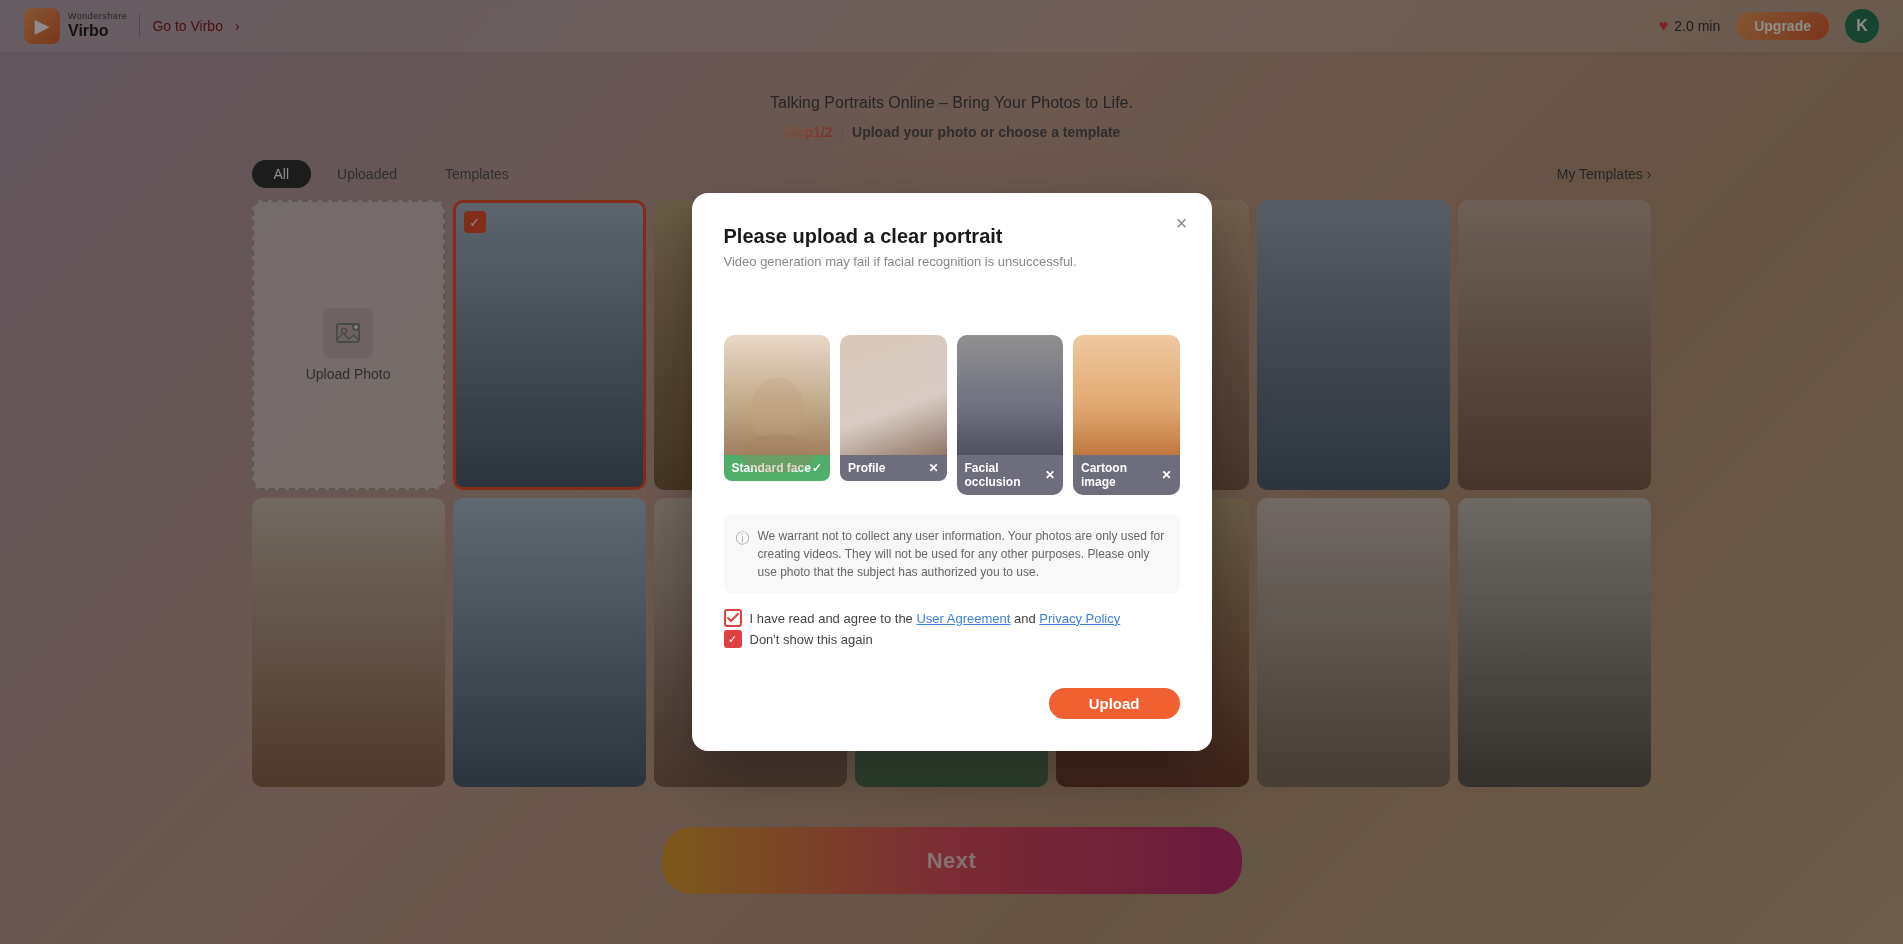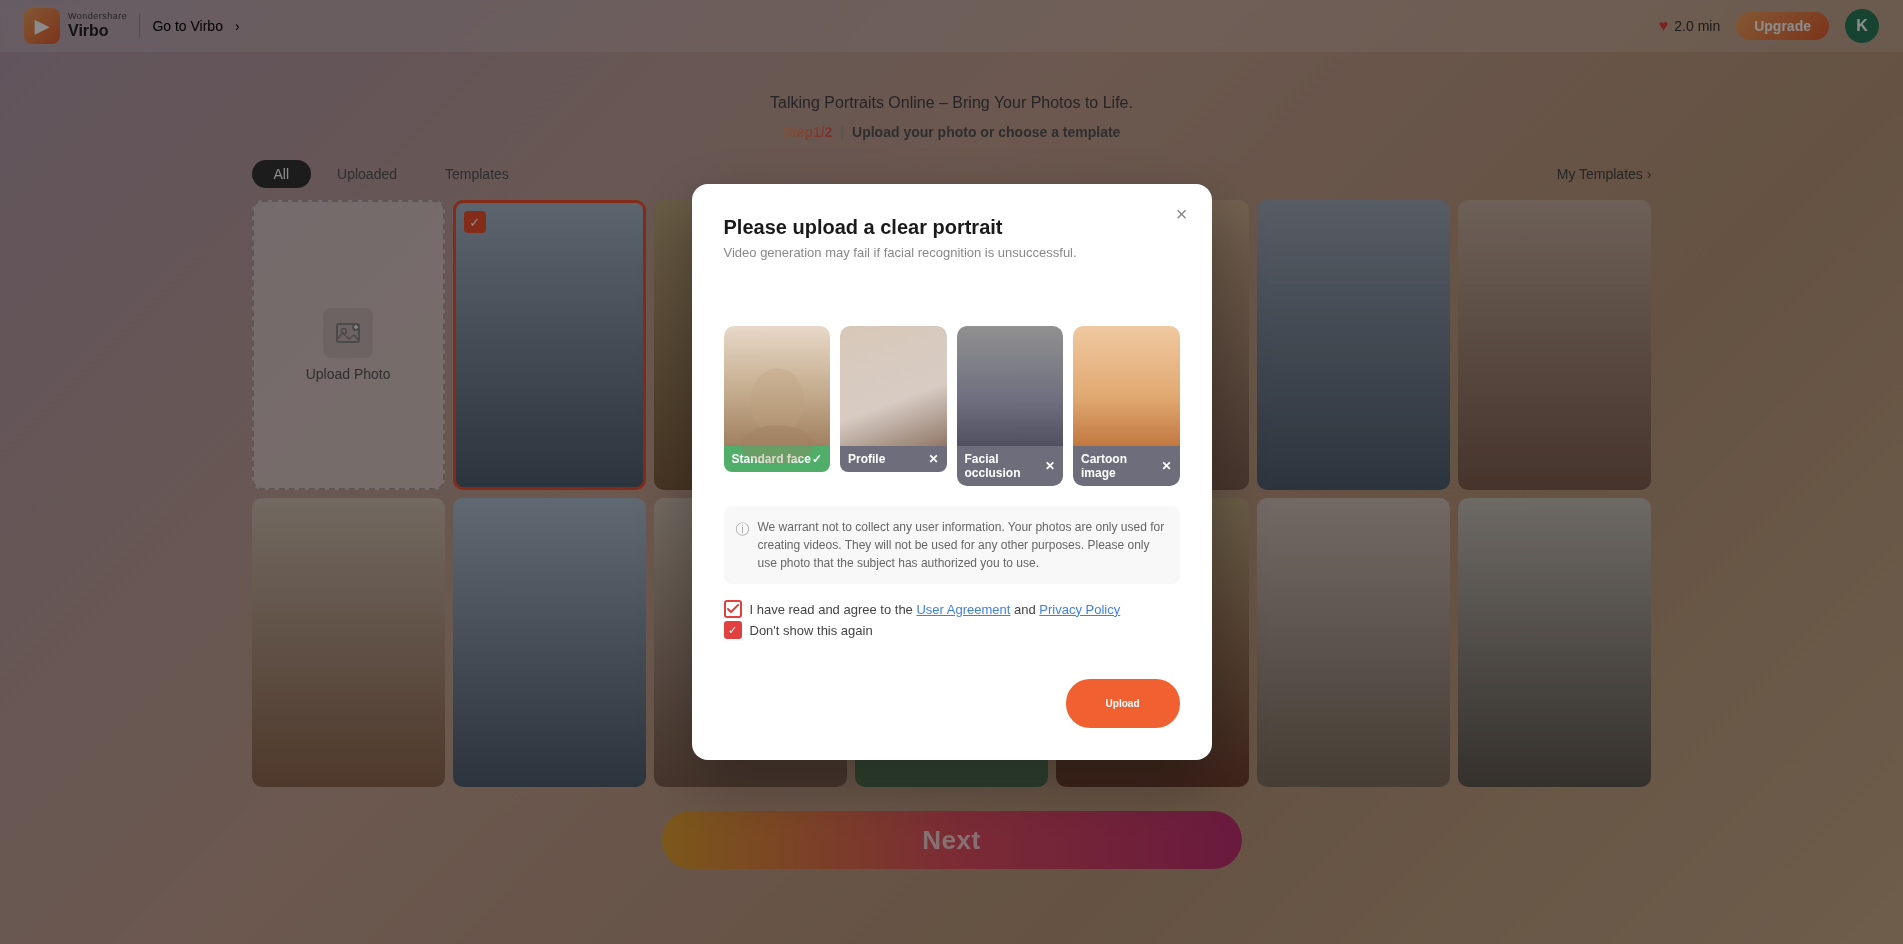--- a/index.html
+++ b/index.html
@@ -80,21 +80,21 @@
       width: 1px;
       height: 24px;
       background: rgba(0,0,0,0.2);
     }
 
     .go-to-virbo {
       display: flex;
       align-items: center;
       gap: 12px;
       font-size: 14px;
-      color: #000000;
+      color: #7f1d1d;
       cursor: pointer;
       text-decoration: none;
     }
 
     .navbar-right {
       display: flex;
       align-items: center;
       gap: 16px;
     }
 
@@ -296,29 +296,30 @@
     
     .next-btn-container {
       width: 100%;
       display: flex;
       justify-content: center;
       margin-top: 24px;
     }
 
     .next-btn {
       width: 580px;
-      height: 58px;
+      height: 67px;
       background: linear-gradient(90deg, #e0a030 0%, #e05060 50%, #c03070 100%);
       border: none;
       border-radius: 30px;
       color: rgba(255,255,255,0.7);
-      font-size: 26px;
+      font-size: 22px;
       font-weight: 600;
       cursor: pointer;
       letter-spacing: 0.5px;
+      margin-top: 16px;
     }
 
     
     .modal-overlay {
       position: fixed;
       inset: 0;
       background: rgba(0,0,0,0.45);
       z-index: 100;
       display: flex;
       align-items: center;
@@ -467,22 +468,22 @@
     .modal-footer {
       display: flex;
       justify-content: flex-end;
     }
 
     .upload-btn {
       background: #f06030;
       color: white;
       border: none;
       border-radius: 24px;
-      padding: 19px 40px;
-      font-size: 10px;
+      padding: 7px 40px;
+      font-size: 15px;
       font-weight: 600;
       cursor: pointer;
       margin-top: 20px;
     }
 
     .face-silhouette-1 {
       background: linear-gradient(180deg, #d4c4b4 0%, #b8a898 50%, #8a7868 100%);
     }
   </style>
 </head>

